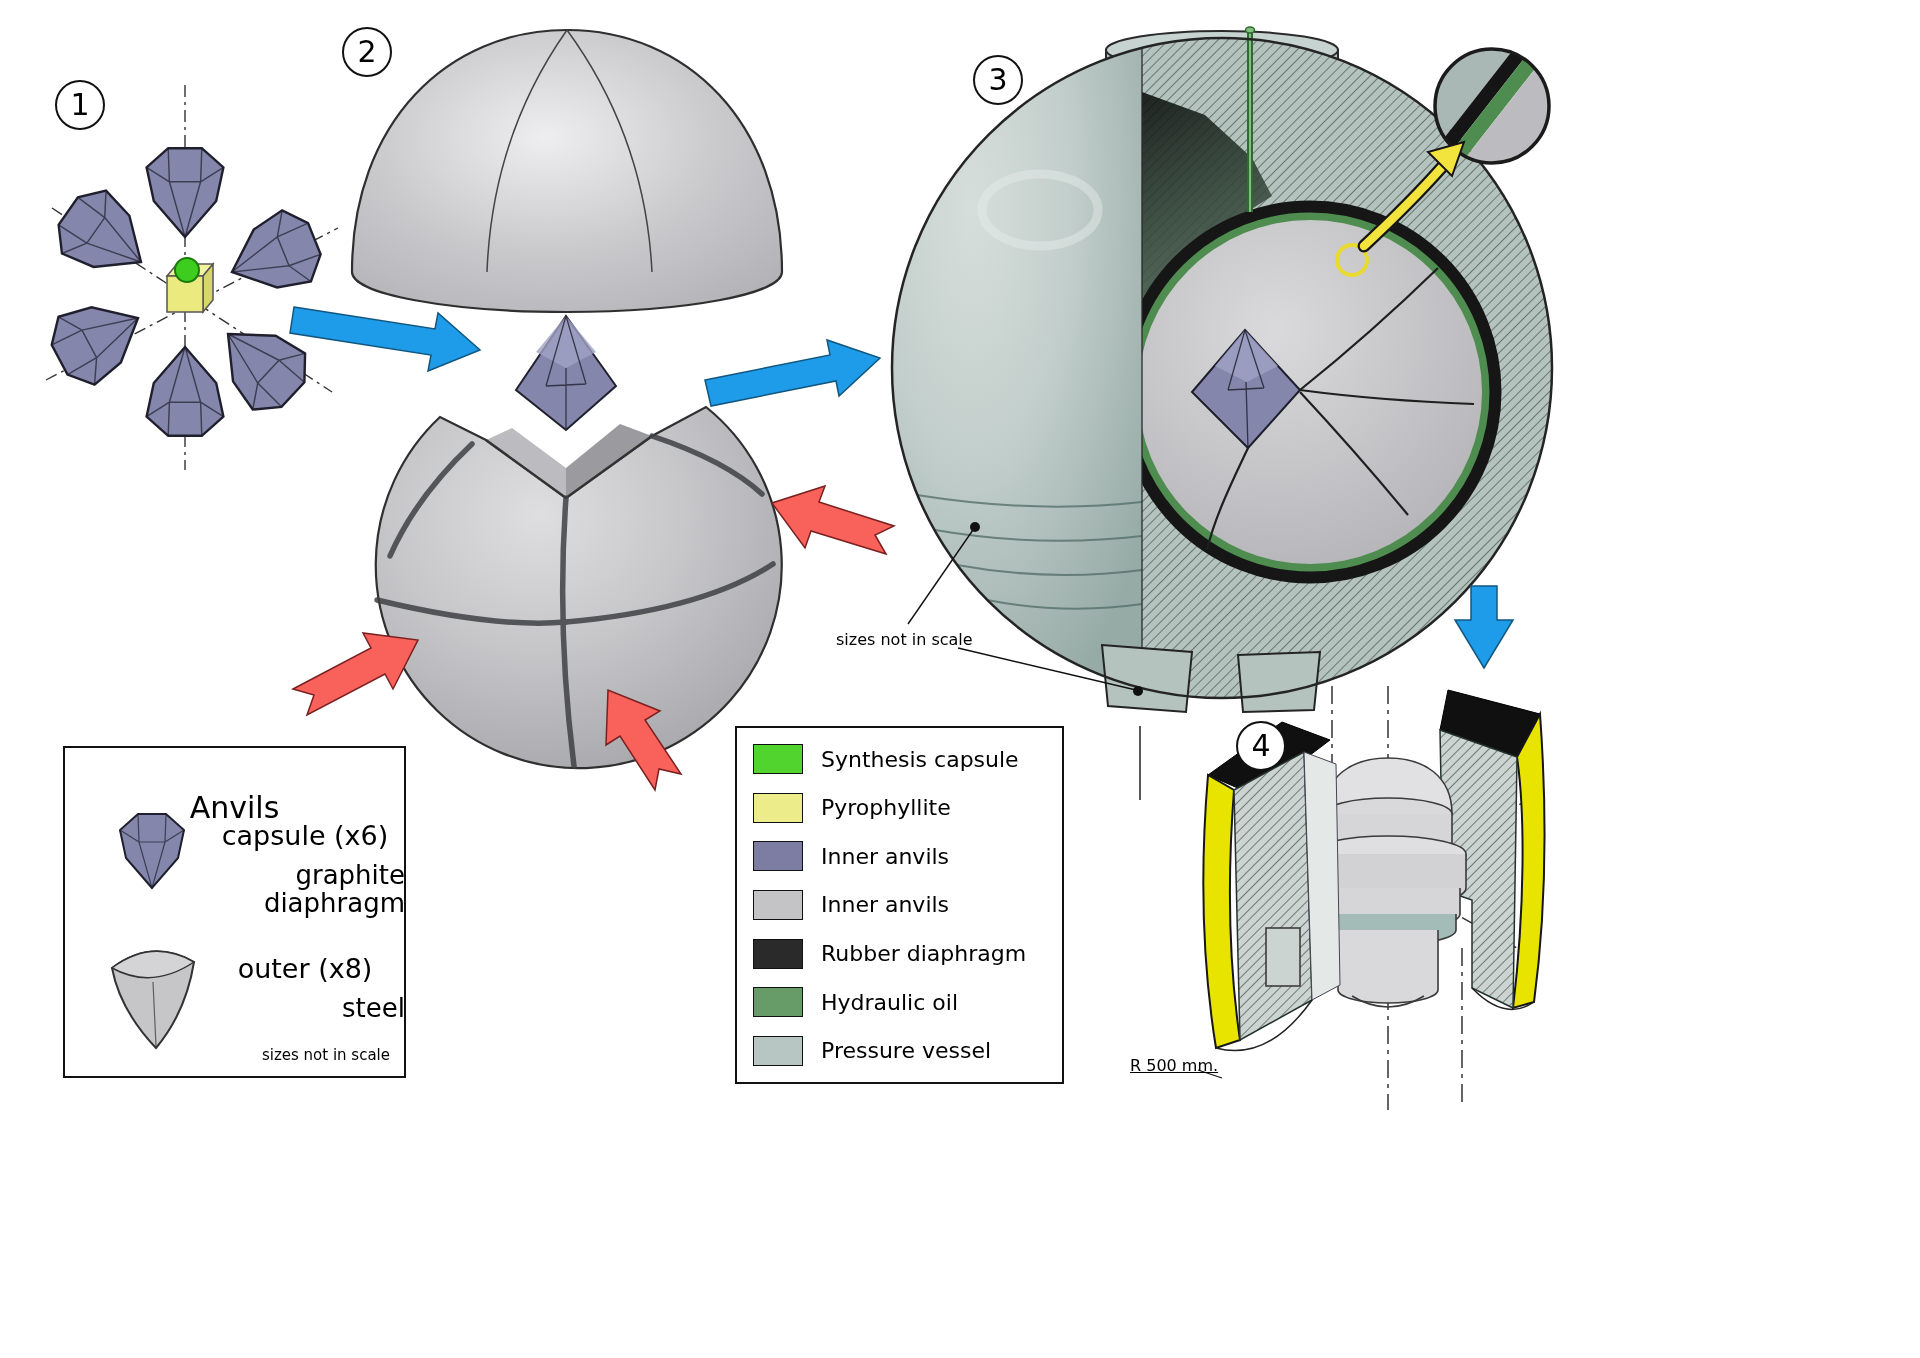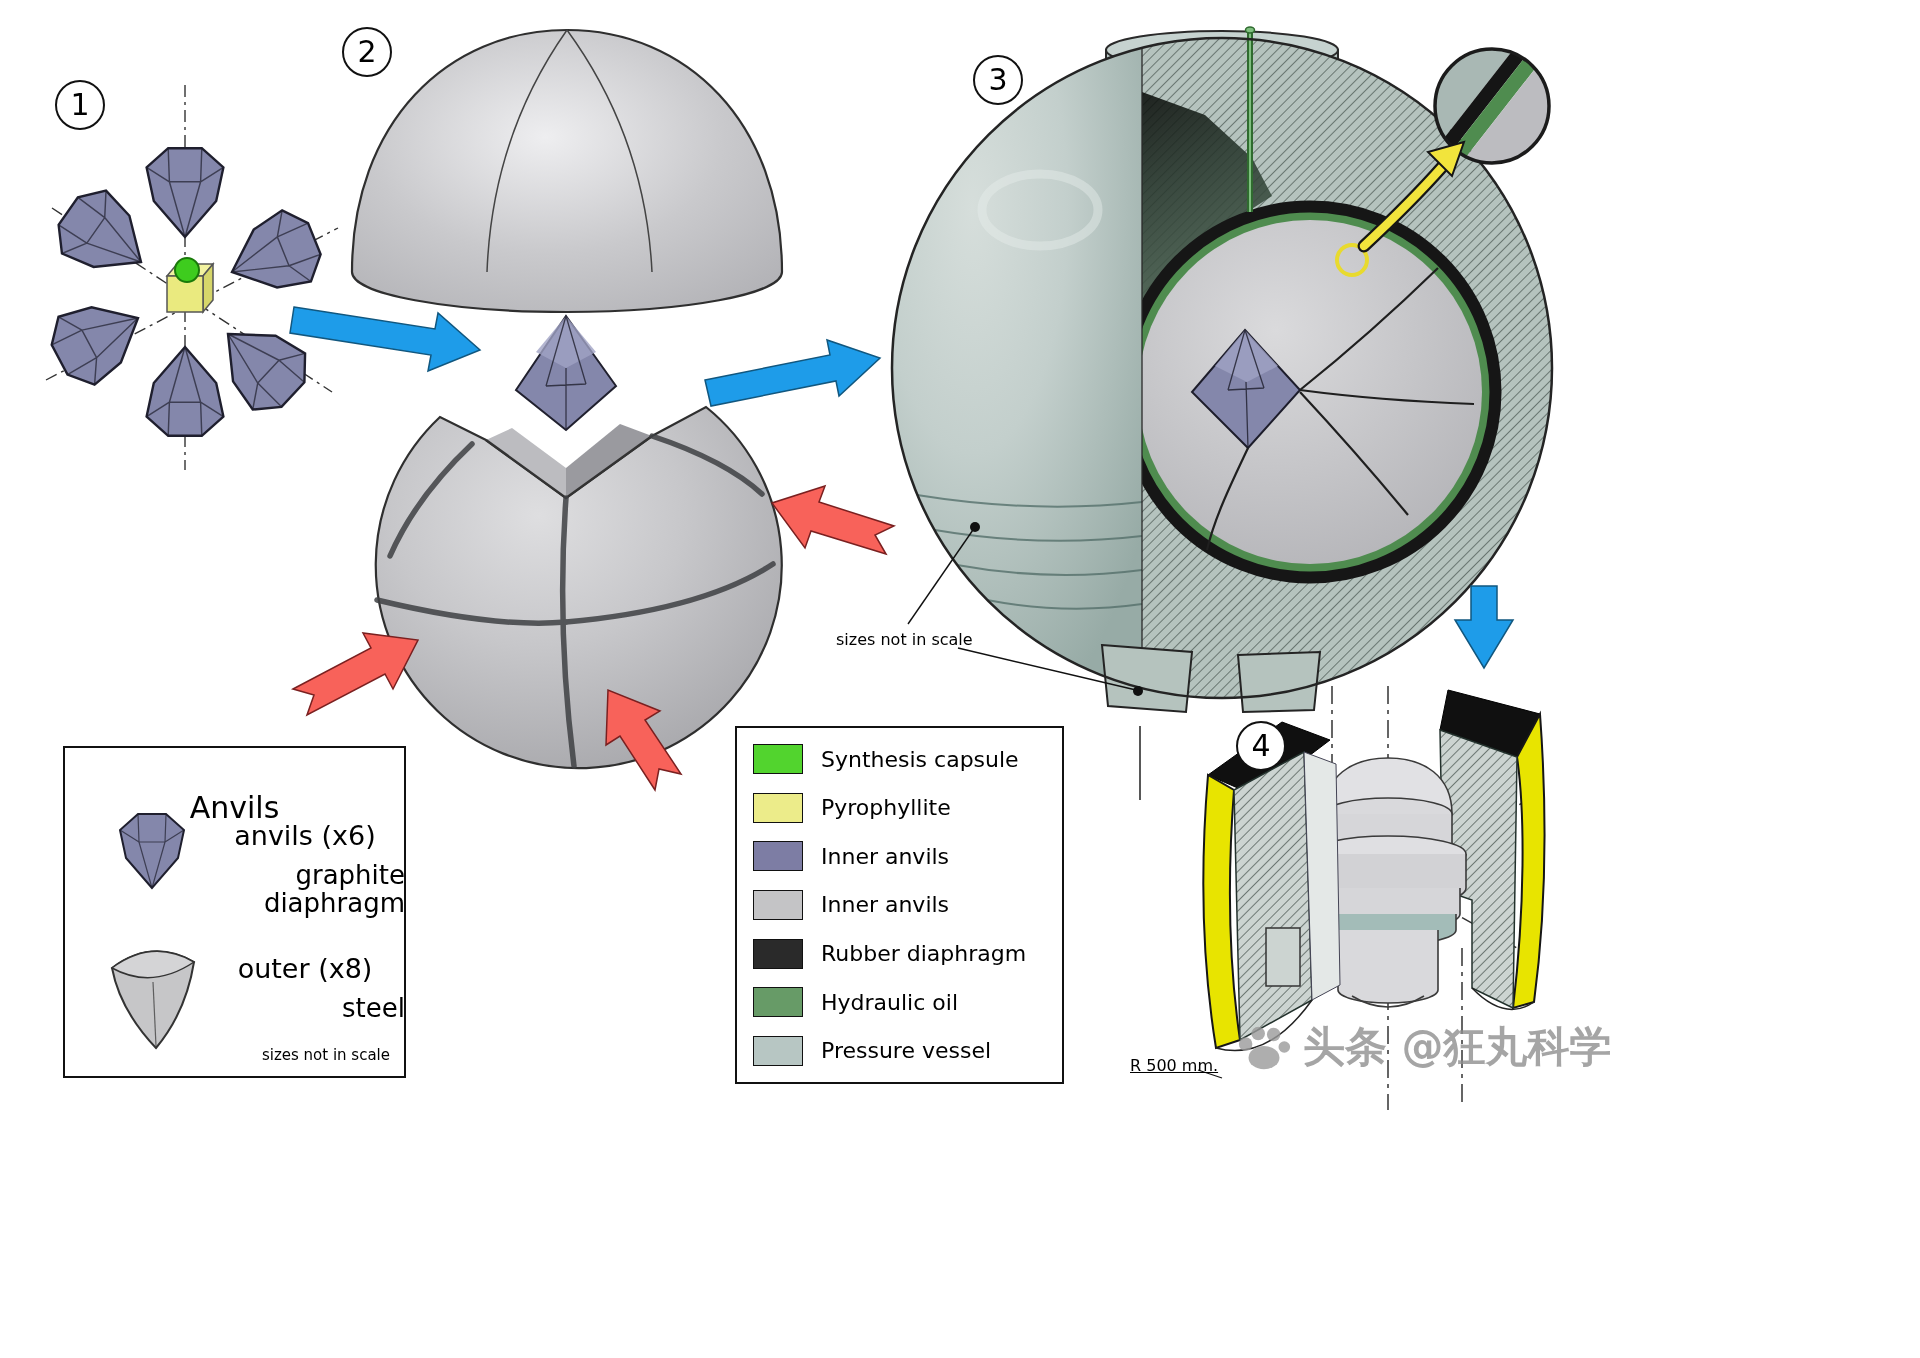--- a/index.html
+++ b/index.html
@@ -261,21 +261,21 @@
     </div>
 <div class="step-badge" style="left:1236px;top:721px;">
       <span>4</span>
     </div>
 
 <div class="note" style="left:836px;top:630px;">sizes not in scale</div>
 <div class="radius-label">R 500 mm.</div>
 
 <div class="anvils-box">
   <div class="anvils-title">Anvils</div>
-  <div class="anvil-main-label" style="top:72px;">anvils (x6)</div>
+  <div class="anvil-main-label" style="top:72px;">capsule (x6)</div>
   <div class="anvil-sub-label" style="top:112px;">graphite</div>
   <div class="anvil-sub-label" style="top:140px;">diaphragm</div>
   <div class="anvil-main-label" style="top:205px;">outer (x8)</div>
   <div class="anvil-sub-label" style="top:245px;">steel</div>
   <div class="box-note">sizes not in scale</div>
 </div>
 
 <div class="legend-box">
   <div class="legend-row">
     <span class="swatch" style="background: rgb(82, 212, 46);"></span>
@@ -300,26 +300,14 @@
   <div class="legend-row">
     <span class="swatch" style="background: rgb(103, 155, 103);"></span>
     <span class="legend-label">Hydraulic oil</span>
   </div>
   <div class="legend-row">
     <span class="swatch" style="background: rgb(183, 198, 195);"></span>
     <span class="legend-label">Pressure vessel</span>
   </div>
 </div>
 
-<div class="watermark">
-  <svg width="58" height="58" viewBox="0 0 60 60">
-    <g fill="#9a9a9a">
-      <ellipse cx="30" cy="41" rx="16" ry="12"></ellipse>
-      <circle cx="11" cy="27" r="7"></circle>
-      <circle cx="24" cy="16" r="7"></circle>
-      <circle cx="40" cy="17" r="7"></circle>
-      <circle cx="51" cy="30" r="6"></circle>
-    </g>
-  </svg>
-  <span>头条 @狂丸科学</span>
+
 </div>
 
-</div>
-
 </body></html>

